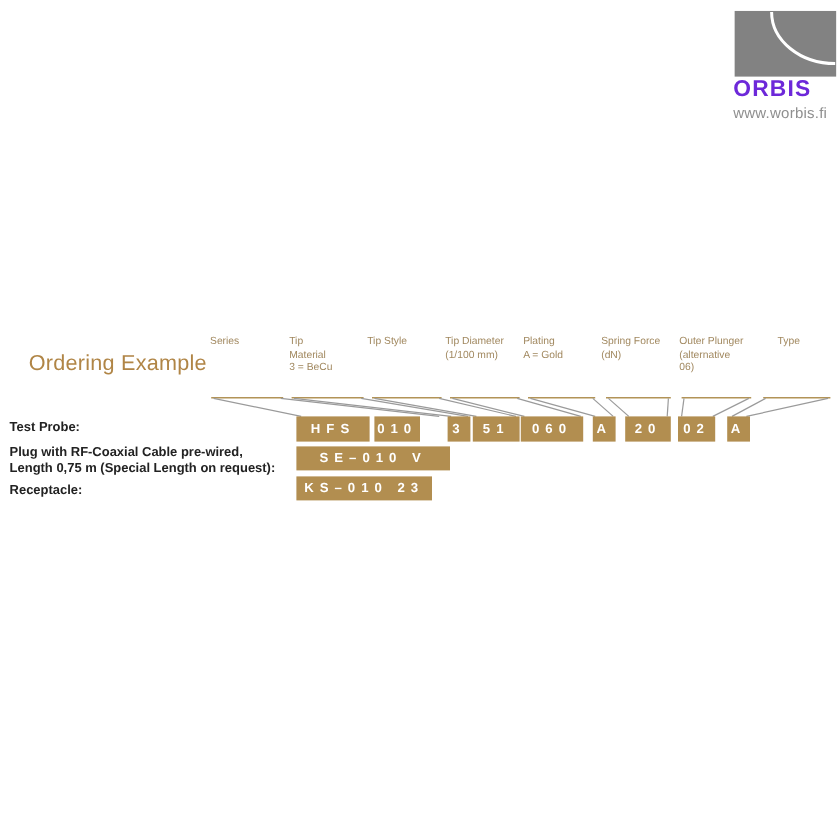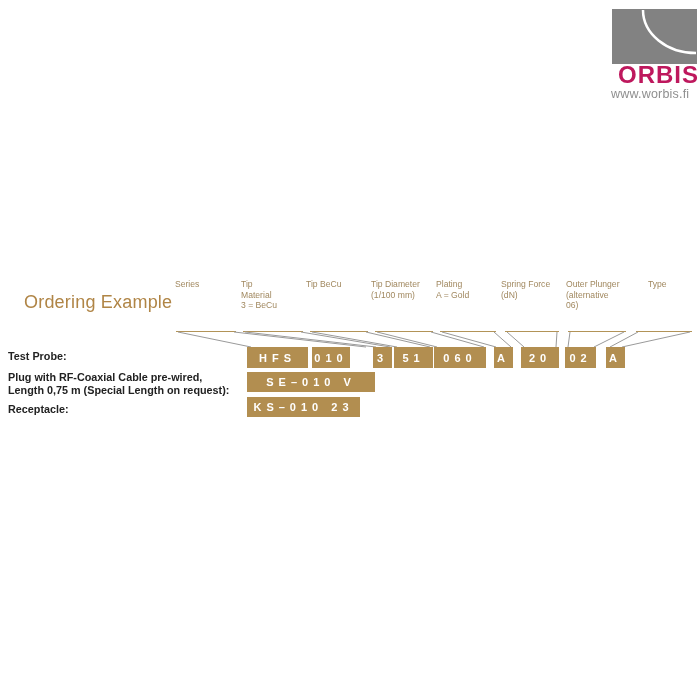--- a/index.html
+++ b/index.html
@@ -4,21 +4,21 @@
 <style>
   html,body{margin:0;padding:0;background:#fff;}
   .page{
     position:relative;width:700px;height:700px;background:#ffffff;overflow:hidden;
     font-family:"Liberation Sans",sans-serif;
   }
   .logo{position:absolute;left:611px;top:9px;width:88px;}
   .logo-mark{position:absolute;left:1px;top:0;}
   .logo-word{
     position:absolute;left:0;top:53px;width:88px;
-    font-size:24px;font-weight:bold;color:#be185d;letter-spacing:1px;line-height:26px;text-align:right;
+    font-size:19px;font-weight:bold;color:#6d28d9;letter-spacing:1px;line-height:26px;
   }
   .logo-url{
     position:absolute;left:0;top:78px;width:88px;
     font-size:12.5px;color:#8f8f8f;letter-spacing:0.2px;
   }
   .title{
     position:absolute;left:8px;top:276px;margin:16px;
     font-size:18px;font-weight:normal;color:#b08546;letter-spacing:0.2px;
   }
   .col-header{
@@ -50,21 +50,21 @@
     <div class="logo-word">ORBIS</div>
     <div class="logo-url">www.worbis.fi</div>
   </div>
 
   <h1 class="title">Ordering Example</h1>
 
   <div class="col-header" style="left:175px">Series</div>
   <div class="col-header" style="left:241px">Tip
 Material
 3 = BeCu</div>
-  <div class="col-header" style="left:306px">Tip BeCu</div>
+  <div class="col-header" style="left:306px">Tip Style</div>
   <div class="col-header" style="left:371px">Tip Diameter
 (1/100 mm)</div>
   <div class="col-header" style="left:436px">Plating
 A = Gold</div>
   <div class="col-header" style="left:501px">Spring Force
 (dN)</div>
   <div class="col-header" style="left:566px">Outer Plunger
 (alternative
 06)</div>
   <div class="col-header" style="left:648px">Type</div>

